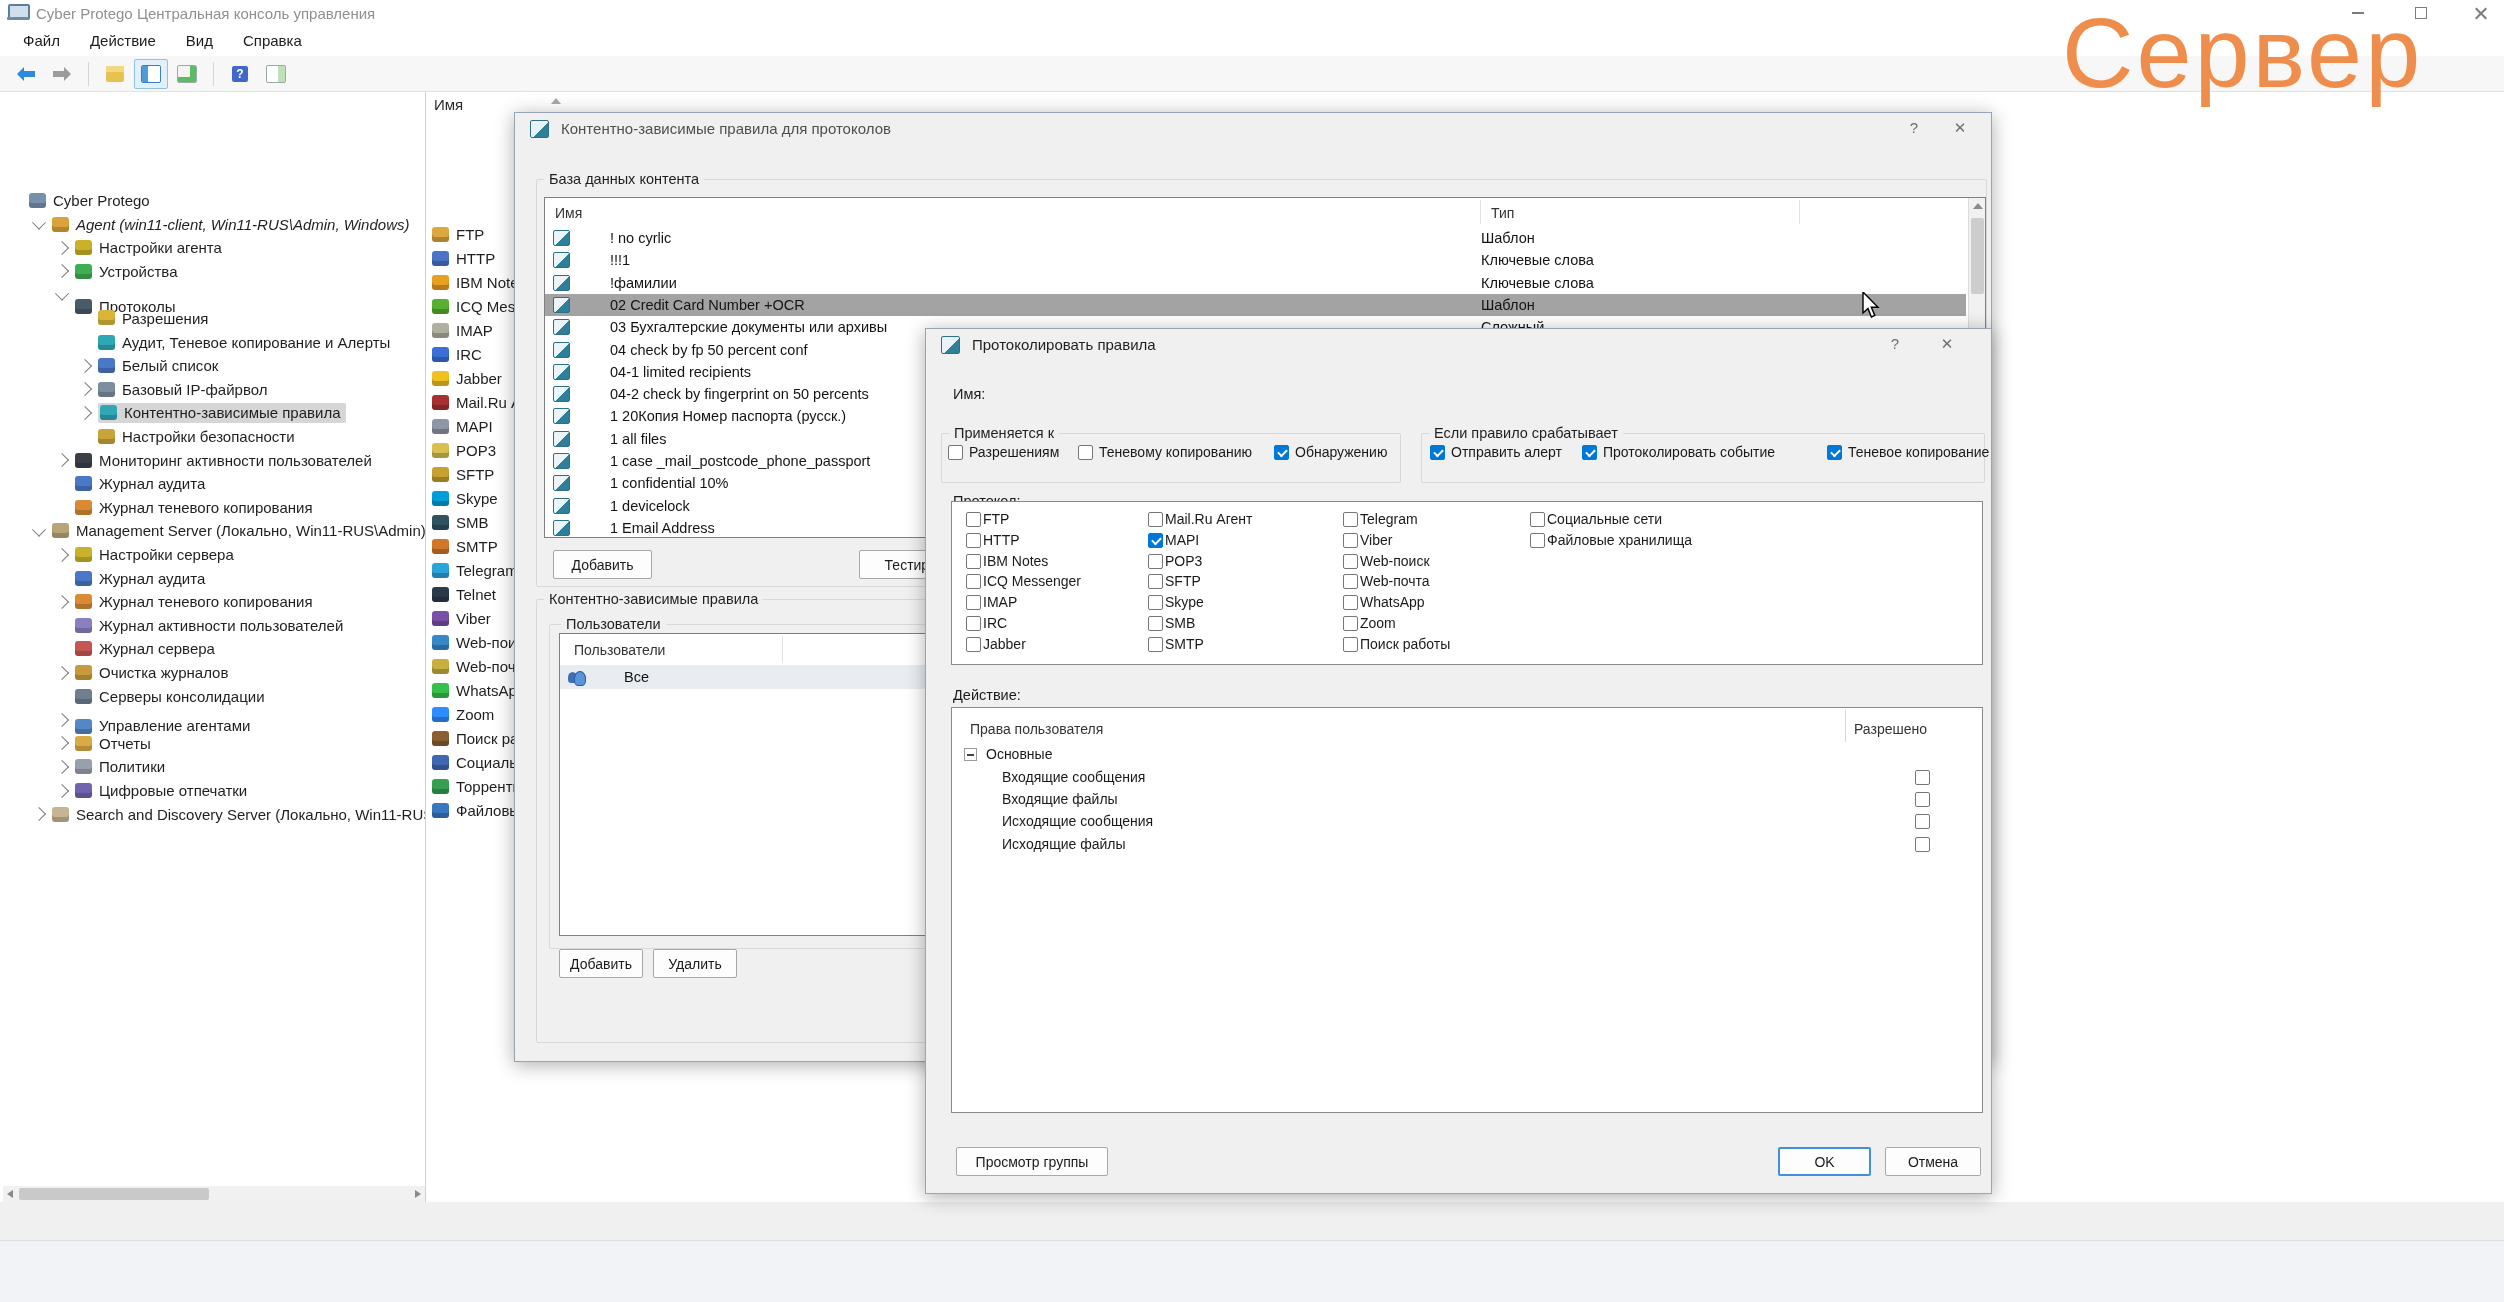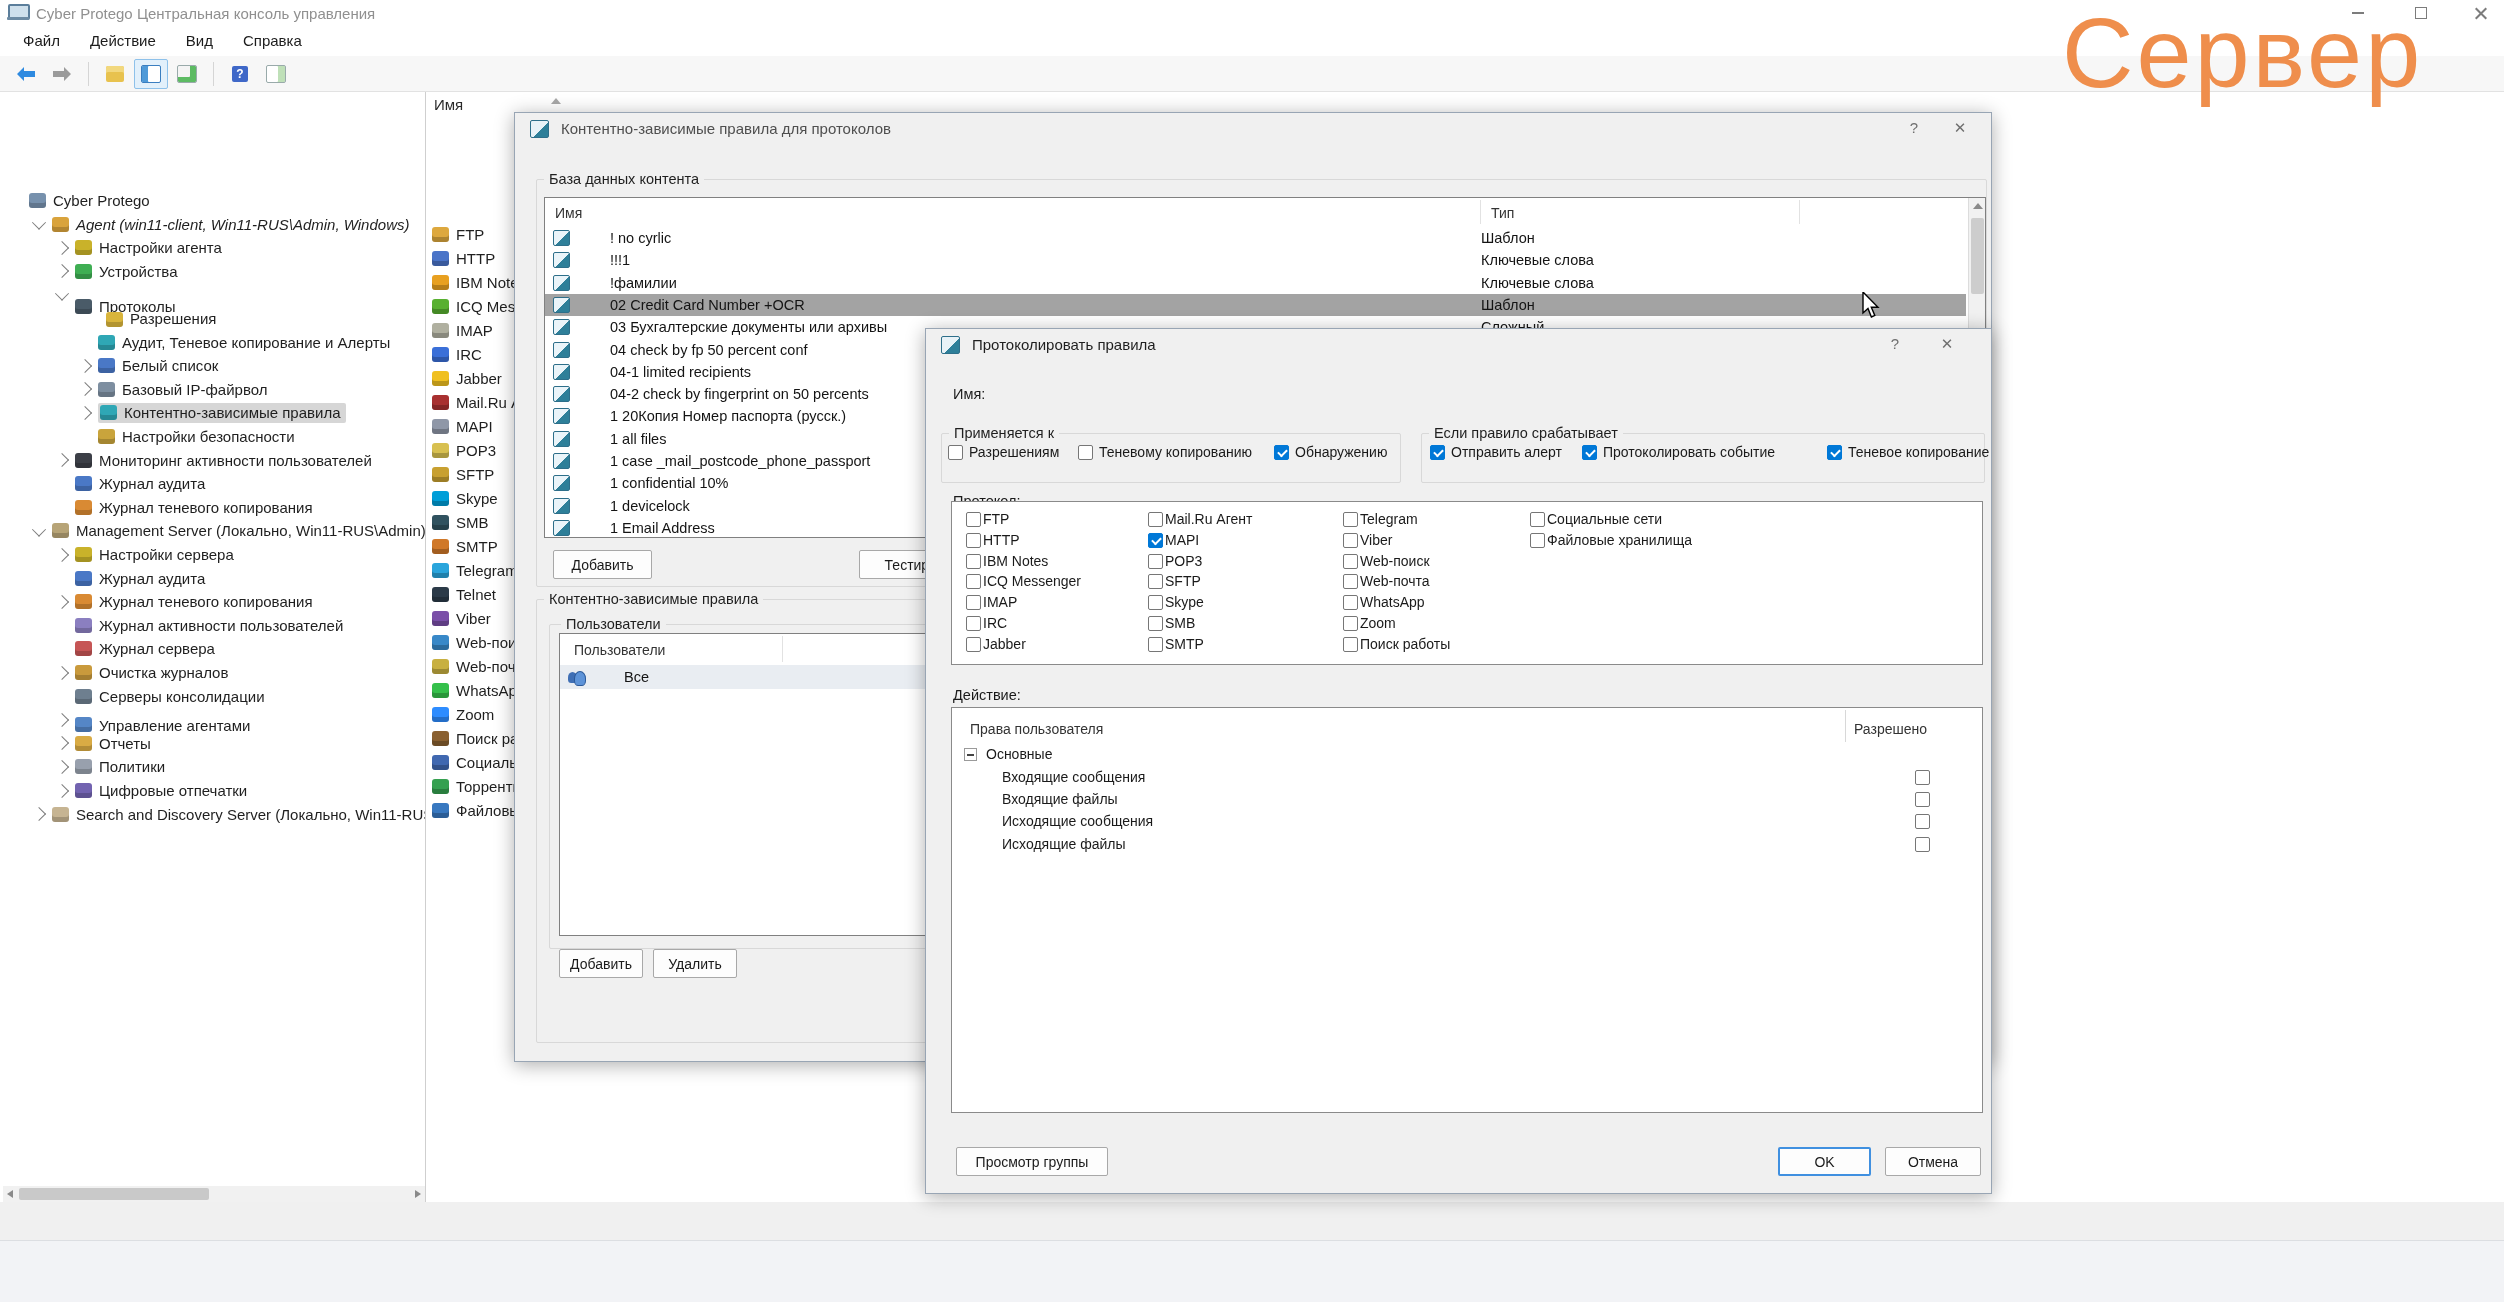--- a/index.html
+++ b/index.html
@@ -167,21 +167,21 @@
     </div>
     <div class="trow" style="top: 191.4px; left: 54px;">
       <div class="chev v" style="margin-right: 8px;"></div>
       <div style="display: flex; align-items: center; margin-top: 24px;">
         <div class="ticon" style="background: rgb(74, 91, 104);"></div>
         <div class="tlabel">Протоколы</div>
       </div>
     </div>
     <div class="trow" style="top: 215px; left: 77px;">
       <div class="chev" style="margin-right: 8px; visibility: hidden;"></div>
-      <div style="display: flex; align-items: flex-end; margin-left: 8px;">
+      <div style="display: flex; align-items: flex-start;">
         <div class="ticon" style="background: rgb(217, 181, 60);"></div>
         <div class="tlabel">Разрешения</div>
       </div>
     </div>
     <div class="trow" style="top: 238.6px; left: 77px;">
       <div class="chev" style="margin-right: 8px; visibility: hidden;"></div>
       <div style="display: flex; align-items: center;">
         <div class="ticon" style="background: rgb(47, 167, 181);"></div>
         <div class="tlabel">Аудит, Теневое копирование и Алерты</div>
       </div>
@@ -286,21 +286,21 @@
     </div>
     <div class="trow" style="top: 592.6px; left: 54px;">
       <div class="chev" style="margin-right: 8px; visibility: hidden;"></div>
       <div style="display: flex; align-items: center;">
         <div class="ticon" style="background: rgb(110, 127, 143);"></div>
         <div class="tlabel">Серверы консолидации</div>
       </div>
     </div>
     <div class="trow" style="top: 616.2px; left: 54px;">
       <div class="chev r" style="margin-right: 8px;"></div>
-      <div style="display: flex; align-items: flex-start; margin-top: 12px;">
+      <div style="display: flex; align-items: flex-end; margin-top: 12px;">
         <div class="ticon" style="background: rgb(85, 134, 198);"></div>
         <div class="tlabel">Управление агентами</div>
       </div>
     </div>
     <div class="trow" style="top: 639.8px; left: 54px;">
       <div class="chev r" style="margin-right: 8px;"></div>
       <div style="display: flex; align-items: center;">
         <div class="ticon" style="background: rgb(217, 171, 68);"></div>
         <div class="tlabel">Отчеты</div>
       </div>

